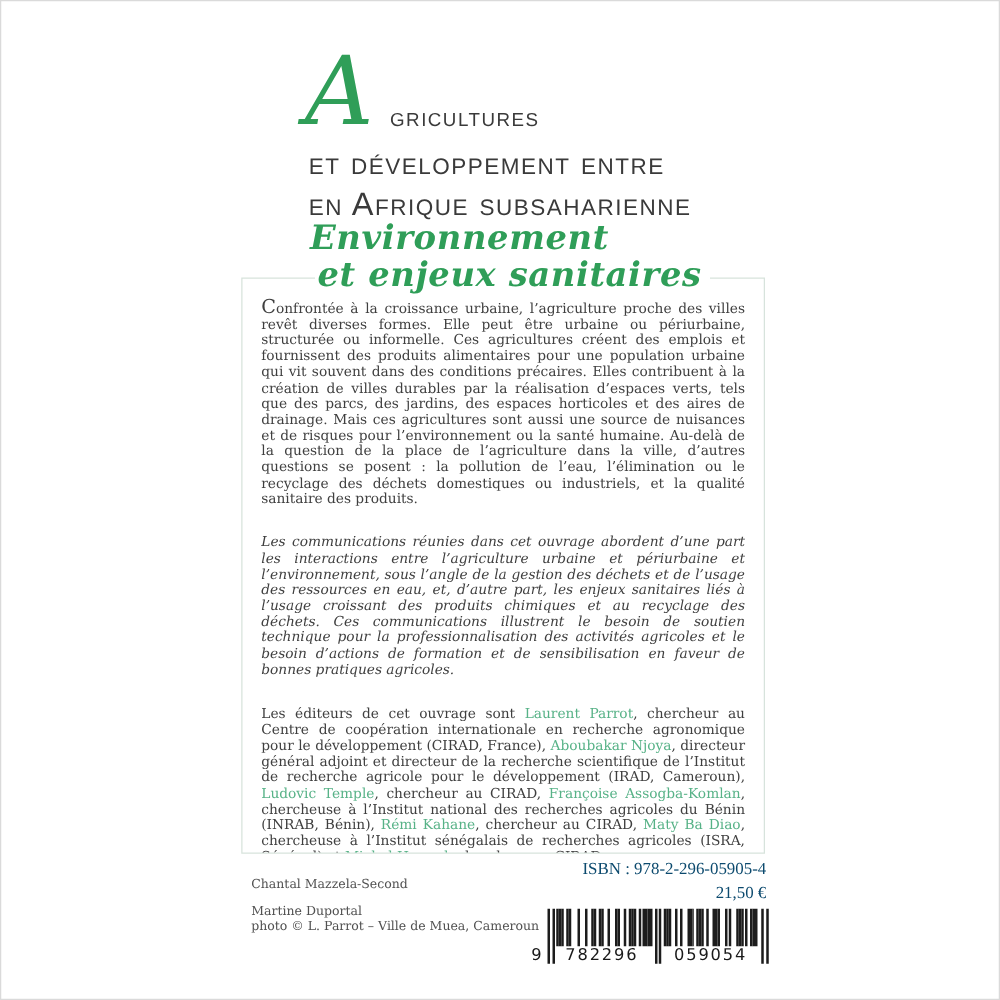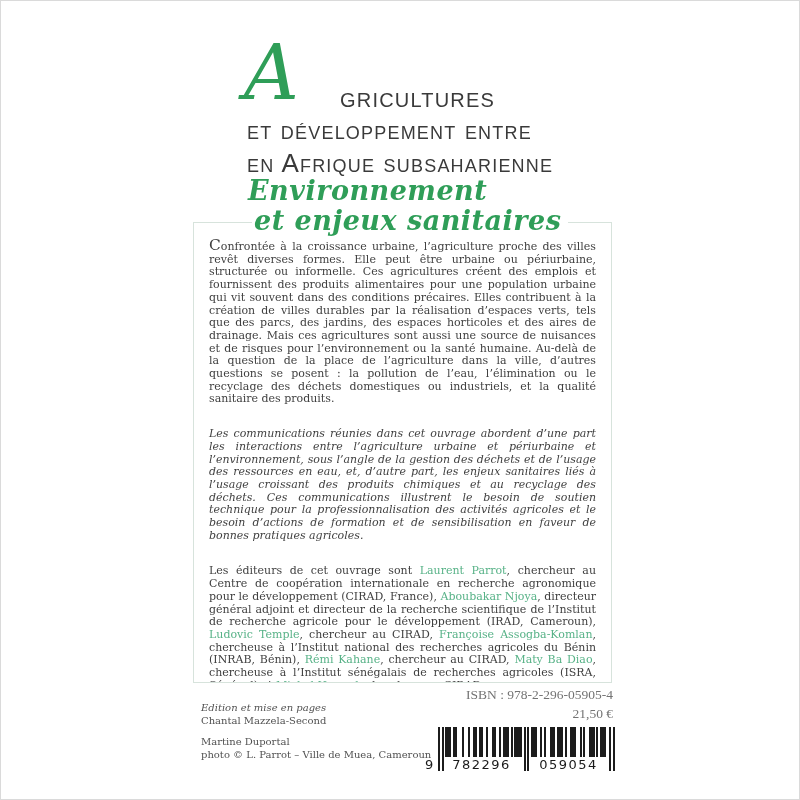--- a/index.html
+++ b/index.html
@@ -13,21 +13,21 @@
     position:absolute;left:243px;top:34px;
     font-family:"DejaVu Serif",serif;font-style:italic;font-weight:400;
     font-size:76px;line-height:1;color:var(--green);
   }
   .title-line{
     position:absolute;left:246px;
     font-family:"Liberation Sans",sans-serif;
     font-variant:small-caps;letter-spacing:1.2px;
     color:var(--title-color);font-weight:500;
   }
-  .t-l1{left:311px;top:80px;font-size:29px;margin-left:28px;}
+  .t-l1{left:311px;top:80px;font-size:22px;}
   .t-l2{top:114px;font-size:26px;}
   .t-l3{top:147px;font-size:26px;}
   .subtitle-line{
     position:absolute;left:247px;
     font-family:"DejaVu Serif",serif;font-style:italic;font-weight:bold;
     font-size:27px;line-height:1;color:var(--green);letter-spacing:.5px;
   }
   .s-l1{top:176px;}
   .s-l2{top:206px;left:251px;background:#fff;padding:0 7px 4px 2px;z-index:2;}
   
@@ -41,21 +41,21 @@
     font-size:11px;line-height:12.7px;
     font-family:"DejaVu Serif",serif;
   }
   .p-intro::first-letter{font-size:1.4em;line-height:1;}
   .p-abstract{margin-top:22px !important;font-style:italic;}
   .p-editors{margin-top:23px !important;}
   .editor-name{color:var(--names-green);}
   
   .isbn-block{
     position:absolute;top:685px;left:362px;width:250px;text-align:right;
-    font-family:"Liberation Serif",serif;color:#737373;
+    font-family:"Liberation Serif",serif;color:#0c4a6e;
   }
   .isbn-line{font-size:13.5px;line-height:17px;}
   .price-line{font-size:13.5px;line-height:17px;margin-top:2px;}
   
   .barcode{position:absolute;left:437px;top:726px;width:177px;height:46px;}
   .barcode .bar{position:absolute;top:0;background:#1c1c1c;}
   .bc-digit{
     position:absolute;top:30px;height:16px;
     font-family:"DejaVu Sans",sans-serif;font-size:13px;color:#1a1a1a;
     text-align:center;letter-spacing:1.5px;white-space:nowrap;
@@ -149,20 +149,19 @@
       <div class="bar" style="left: 154.64px; width: 1.91px; height: 30px;"></div>
       <div class="bar" style="left: 158.37px; width: 1.91px; height: 30px;"></div>
       <div class="bar" style="left: 162.09px; width: 1.91px; height: 30px;"></div>
       <div class="bar" style="left: 163.96px; width: 1.91px; height: 30px;"></div>
       <div class="bar" style="left: 165.82px; width: 1.91px; height: 30px;"></div>
       <div class="bar" style="left: 171.41px; width: 1.91px; height: 44px;"></div>
       <div class="bar" style="left: 175.14px; width: 1.91px; height: 44px;"></div>
     </div>
 
   <div class="credits">
-    <div class="credit-role">Edition et mise en pages</div>
     <div>Chantal Mazzela-Second</div>
     <div class="credit-gap"></div>
     <div>Martine Duportal</div>
     <div>photo © L. Parrot – Ville de Muea, Cameroun</div>
   </div>
 
 </div>
 
 </body></html>

